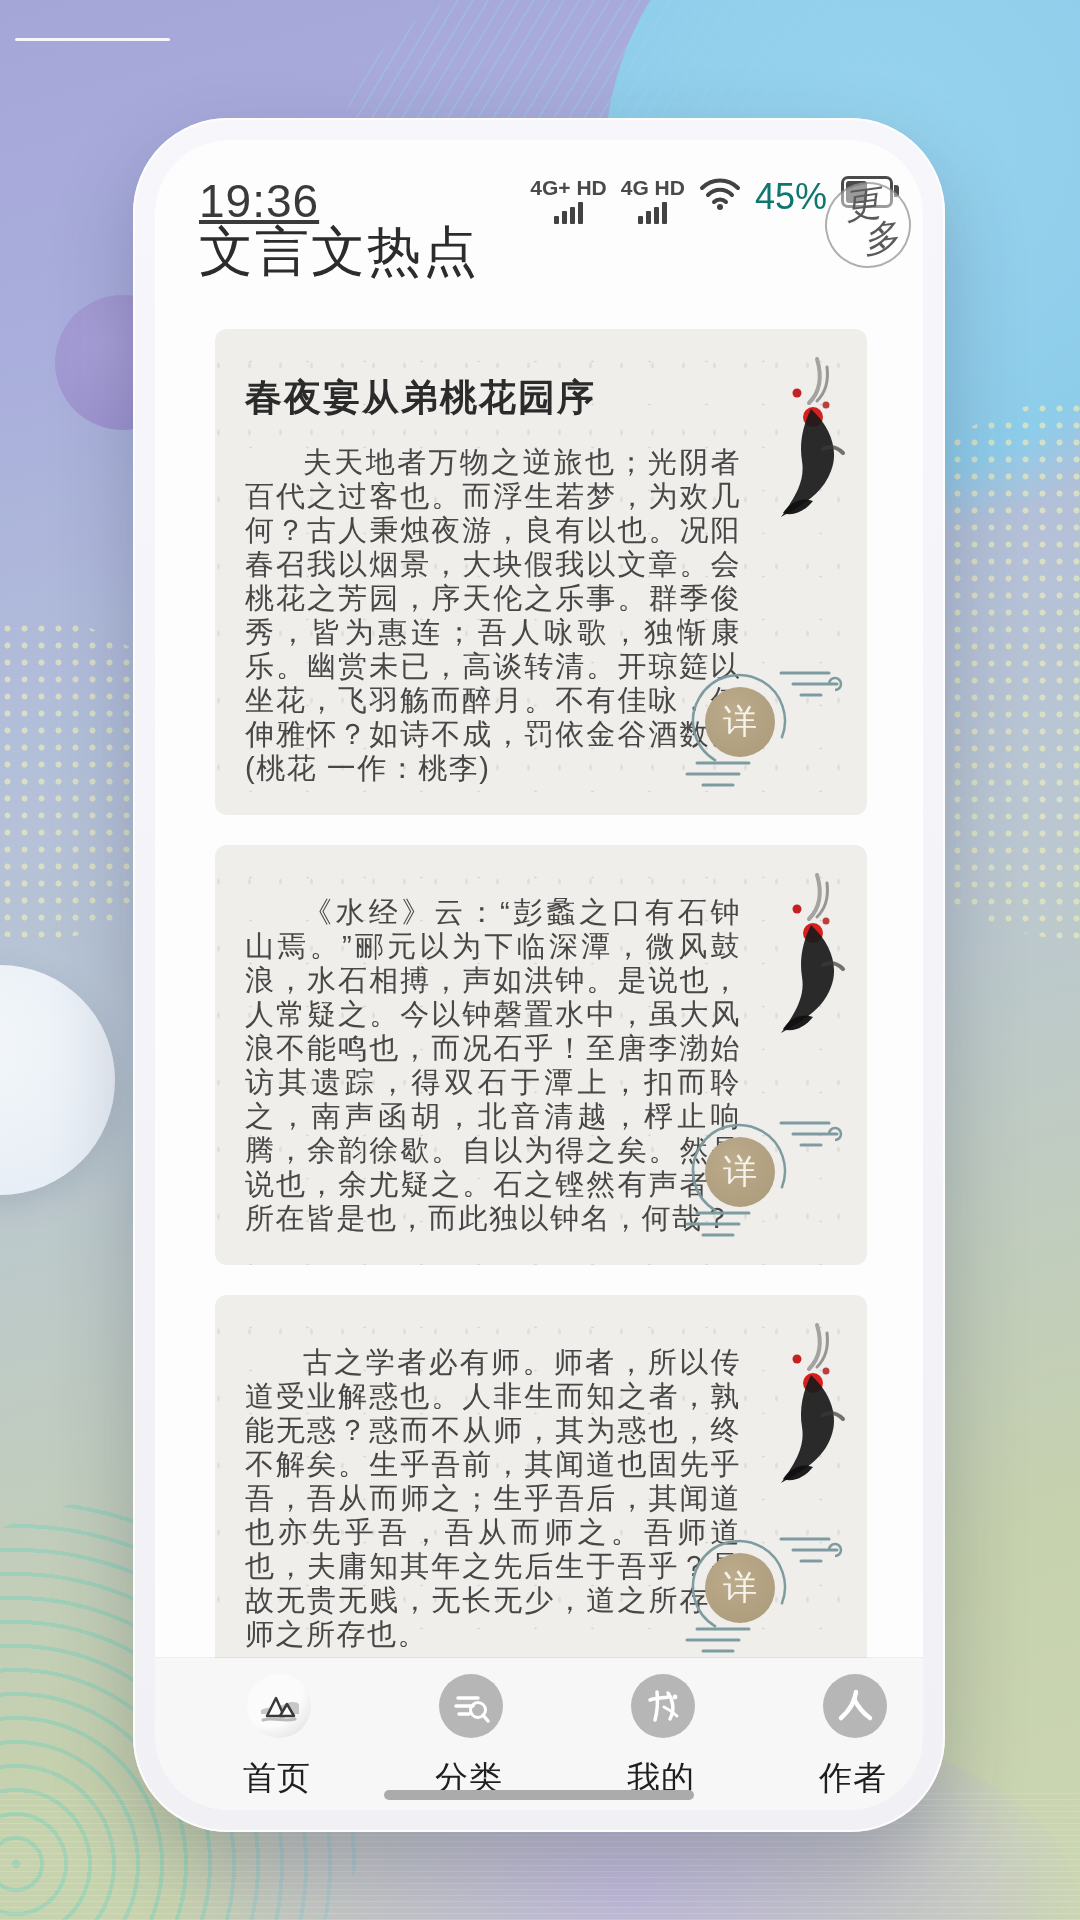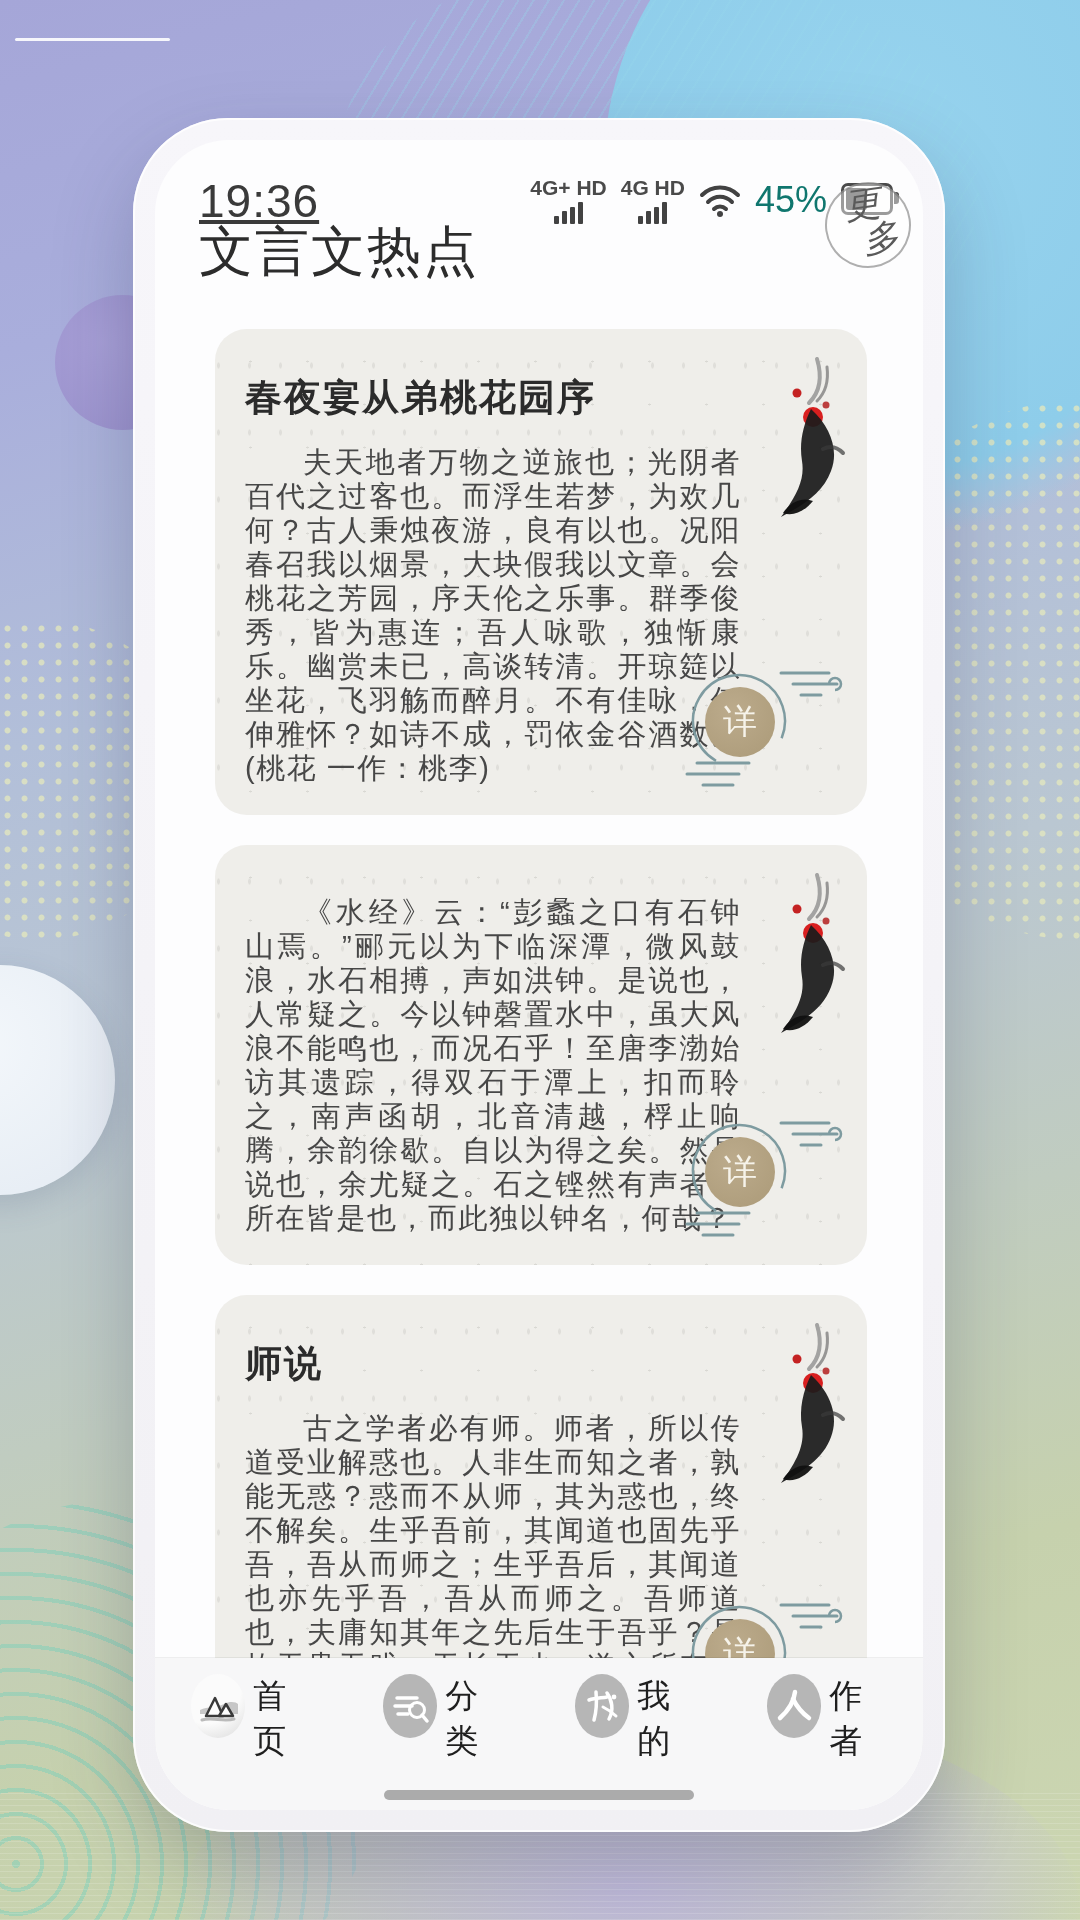--- a/index.html
+++ b/index.html
@@ -37,21 +37,21 @@
   
   .phone{position:absolute;left:133px;top:118px;width:812px;height:1714px;
     background:linear-gradient(180deg,#f7f6fa,#f1f0f4);border-radius:95px;
     box-shadow:0 35px 80px rgba(40,45,80,.25), inset 0 0 0 2px rgba(255,255,255,.8);}
   .screen{position:absolute;left:22px;top:22px;width:768px;height:1670px;background:#fdfdfe;
     border-radius:74px;overflow:hidden;}
   
   .statusbar{display:flex;justify-content:space-between;align-items:flex-start;
     padding:34px 30px 0 44px;color:#3a3a3a;}
   .time{font-size:46px;letter-spacing:1px;text-decoration:underline;}
-  .status-right{display:flex;align-items:center;gap:14px;padding-top:2px;}
+  .status-right{display:flex;align-items:flex-start;gap:14px;padding-top:2px;}
   .net{display:flex;flex-direction:column;align-items:center;gap:2px;}
   .net-label{font-size:21px;font-weight:bold;color:#4a4a4a;letter-spacing:0;}
   .bars{display:flex;align-items:flex-end;gap:3px;height:22px;}
   .bars i{display:block;width:5px;background:#424242;border-radius:1px;}
   .b1{height:8px}.b2{height:13px}.b3{height:17px}.b4{height:22px}
   .wifi{width:42px;height:34px;margin-bottom:0;}
   .batt-pct{font-size:36px;color:#0f766e;}
   .battery{position:relative;width:46px;height:26px;border:3px solid #4a4a4a;border-radius:7px;margin-bottom:3px;}
   .battery::after{content:"";position:absolute;right:-9px;top:6px;width:5px;height:12px;background:#4a4a4a;border-radius:0 3px 3px 0;}
   .battery i{position:absolute;left:2px;top:2px;bottom:2px;width:45%;background:#4a4a4a;border-radius:3px;}
@@ -60,41 +60,41 @@
     border:2px solid rgba(110,110,110,.55);background:rgba(255,255,255,.45);
     transform:rotate(-8deg);z-index:5;color:#5a5a5a;
     font-family:"Liberation Serif","DejaVu Serif",serif;font-style:italic;}
   .more-mark span{position:absolute;font-size:36px;line-height:1;}
   .more-mark .m1{left:20px;top:2px;}
   .more-mark .m2{left:34px;top:38px;}
   
   .page-title{margin:-12px 0 0 44px;font-size:54px;font-weight:500;color:#2c2c2c;letter-spacing:2px;}
   
   .content{padding:40px 56px 0 60px;}
-  .card{position:relative;background:#efeeea;border-radius:32px;padding:28px 30px 30px 30px;
+  .card{position:relative;background:#efeeea;border-radius:12px;padding:28px 30px 30px 30px;
     margin-bottom:30px;
     background-image:
       radial-gradient(rgba(160,158,150,.28) 1px,rgba(0,0,0,0) 1.6px),
       radial-gradient(rgba(150,150,145,.18) 1px,rgba(0,0,0,0) 1.8px);
     background-size:57px 43px,31px 67px;
     background-position:7px 11px,19px 3px;}
   .card-title{font-size:37px;font-weight:bold;color:#2b2b2b;letter-spacing:2px;padding-top:16px;}
   .card-body{margin-top:22px;font-size:29px;line-height:34px;letter-spacing:1.5px;color:#474747;
     text-indent:2em;padding-right:96px;text-align:justify;}
   .koi{position:absolute;top:24px;right:18px;width:96px;height:180px;}
   .detail-wrap{position:absolute;right:22px;bottom:18px;width:168px;height:150px;}
   .detail-wrap svg{position:absolute;left:0;top:0;}
   .detail-btn{position:absolute;left:28px;top:40px;width:70px;height:70px;border-radius:50%;
     background:radial-gradient(circle at 40% 35%,#bcab8c,#ab9a78);display:flex;align-items:center;justify-content:center;}
   .detail-btn span{color:#f6f3ea;font-size:34px;}
   
   .navbar{position:absolute;left:0;bottom:0;width:100%;height:152px;background:#f7f7f8;
     box-shadow:0 -1px 0 rgba(0,0,0,.06);display:flex;justify-content:space-around;align-items:flex-start;
     padding-top:16px;box-sizing:border-box;z-index:4;}
-  .nav-item{display:flex;align-items:flex-start;gap:8px;width:120px;}
+  .nav-item{display:flex;flex-direction:column;align-items:flex-end;gap:18px;width:120px;}
   .nav-ic{width:64px;height:64px;border-radius:50%;background:#b6b6b6;display:flex;align-items:center;justify-content:center;}
   .nav-ic.home{background:radial-gradient(circle at 30% 25%,#fbfbfb 55%,#d9d9d9 100%);}
   .nav-label{font-size:33px;color:#1f1f1f;letter-spacing:1px;}
   .home-indicator{position:absolute;left:50%;bottom:10px;transform:translateX(-50%);
     width:310px;height:10px;border-radius:5px;background:#ababab;z-index:5;}
 </style>
 </head>
 <body>
 
 <div class="deco blob-blue"></div>
@@ -199,21 +199,20 @@
             <path d="M152 37 a6 6 0 1 1 6 6" fill="none" stroke="#7e9ba0" stroke-width="2.5"></path>
             <path d="M20 116 H72 M10 127 H62 M26 138 H56" fill="none" stroke="#7e9ba0" stroke-width="3" stroke-linecap="round"></path>
           </svg>
           <div class="detail-btn">
             <span>详</span>
           </div>
         </div>
       </div>
 
       <div class="card">
-        <div class="card-title">师说</div>
         <svg class="koi" viewBox="0 0 96 180">
           <path d="M64 6 C70 26 66 40 56 50" fill="none" stroke="#8a8a8a" stroke-width="4" stroke-linecap="round" opacity=".75"></path>
           <path d="M74 14 C76 30 72 40 64 48" fill="none" stroke="#5c5c5c" stroke-width="3" stroke-linecap="round" opacity=".6"></path>
           <circle cx="44" cy="40" r="4.5" fill="#c42222"></circle>
           <circle cx="60" cy="64" r="10" fill="#d81f1f"></circle>
           <circle cx="73" cy="52" r="3.5" fill="#b32020" opacity=".85"></circle>
           <path d="M58 56 C78 74 86 98 78 118 C70 140 50 152 28 164 C44 142 52 126 49 108 C46 90 50 72 58 56 Z" fill="#1b1b1b" opacity=".93"></path>
           <path d="M30 160 C38 148 50 144 60 148 C52 158 40 164 30 160 Z" fill="#101010" opacity=".95"></path>
           <path d="M70 96 C78 92 84 94 90 100" fill="none" stroke="#3a3a3a" stroke-width="4" stroke-linecap="round" opacity=".7"></path>
         </svg>

